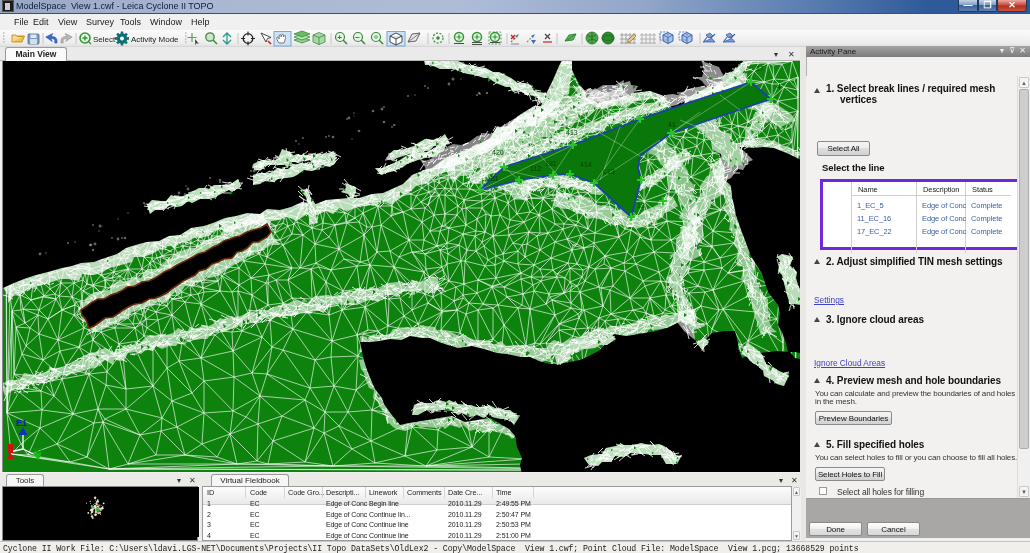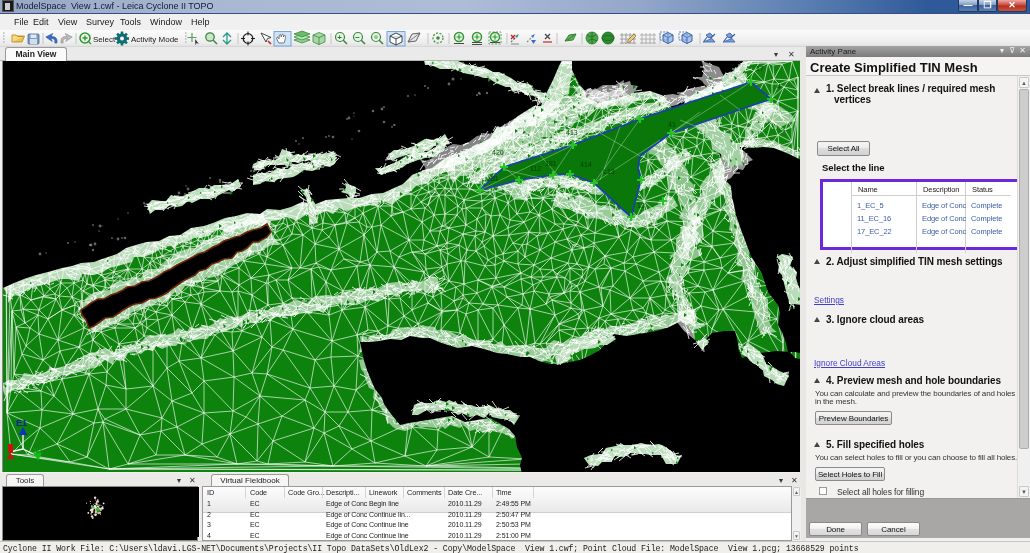--- a/index.html
+++ b/index.html
@@ -69,21 +69,21 @@
 
 
 #aerialbar { left:0; top:473px; width:200px; height:13px; background:#eceae7; }
 #aerialtab { left:6px; top:474px; width:38px; height:12px; background:#f7f6f4; border:1px solid #9a9a9a; border-bottom:none; border-radius:3px 3px 0 0;
   font-size:8px; color:#222; text-align:center; line-height:12px; }
 #aerialbox { left:2px; top:486px; width:196px; height:55px; background:#000; border:1px solid #8a8a8a; }
 #vfpanel { left:200px; top:473px; width:600px; height:64px; background:#eceae7; }
 #vftab { left:211px; top:474px; width:78px; height:12px; background:#f7f6f4; border:1px solid #9a9a9a; border-bottom:none; border-radius:3px 3px 0 0;
   font-size:8px; color:#222; text-align:center; line-height:12px; }
 #vftable { left:202px; top:486px; width:590px; height:55px; background:#fff; border:1px solid #9a9a9a; font-size:7.3px; color:#222; letter-spacing:-0.1px; }
-#vfhdr { position:absolute; left:0; top:0; width:100%; height:26px; background:linear-gradient(#fdfdfd,#e9e9e9); border-bottom:1px solid #cfcfcf; }
+#vfhdr { position:absolute; left:0; top:0; width:100%; height:18px; background:linear-gradient(#fdfdfd,#e9e9e9); border-bottom:1px solid #cfcfcf; }
 #vfhdr span, .vfrow span { position:absolute; top:1px; white-space:nowrap; }
 .vfrow { position:absolute; left:0; width:100%; height:11px; font-size:7px; color:#222; letter-spacing:-0.1px; }
 #vfscroll { left:792px; top:487px; width:9px; height:53px; background:#f0f0f0; }
 
 
 #statusbar { left:0; top:541px; width:1030px; height:12px; background:#f1efec; border-top:1px solid #c9c6c2; }
 #statusbar div { position:absolute; left:3px; top:2px; font-size:8.2px; color:#1a1a1a; white-space:pre; letter-spacing:-0.08px;font-family:Liberation Mono, monospace; }
 </style>
 </head>
 <body>
@@ -707,25 +707,24 @@
 
   <div class="abs" id="vsplit"></div>
 
   <div class="abs" id="apane"></div>
   <div class="abs" id="apanehdr">
       <b>Activity Pane</b>
     <span class="ic" style="right:26px">▾</span>
       <span class="ic" style="right:15px">⊽</span>
       <span class="ic" style="right:4px">✕</span>
   </div>
-  <div class="abs" id="aptitle">Create Simplified TIN Mesh</div>
   <div class="abs" id="apbody"></div>
 
   <div class="abs tri" style="left:814px; top:88px"></div>
-  <div class="abs step" style="left:826px; top:83px">1. Select break lines / required mesh<br><span style="margin-left:8px">vertices</span></div>
+  <div class="abs step" style="left:826px; top:83px">1. Select break lines / required mesh<br><span style="margin-left:14px">vertices</span></div>
   <div class="abs btn" style="left:817px; top:141px; width:53px; height:15px; line-height:14px">Select All</div>
   <div class="abs step" style="left:822px; top:162px; font-size:9.5px">Select the line</div>
   <div class="abs" id="seltable">
     <div class="cl" style="left:28px; height:71px"></div>
     <div class="cl" style="left:93px; height:71px"></div>
     <div class="cl" style="left:142px; height:71px"></div>
     <div class="hd" style="left:29px; width:64px">Name</div>
     <div class="hd" style="left:94px; width:48px">Description</div>
     <div class="hd" style="left:143px; width:45px">Status</div>
     <div class="blk" style="position:absolute; left:34px; top:19px">1_EC_5</div>

